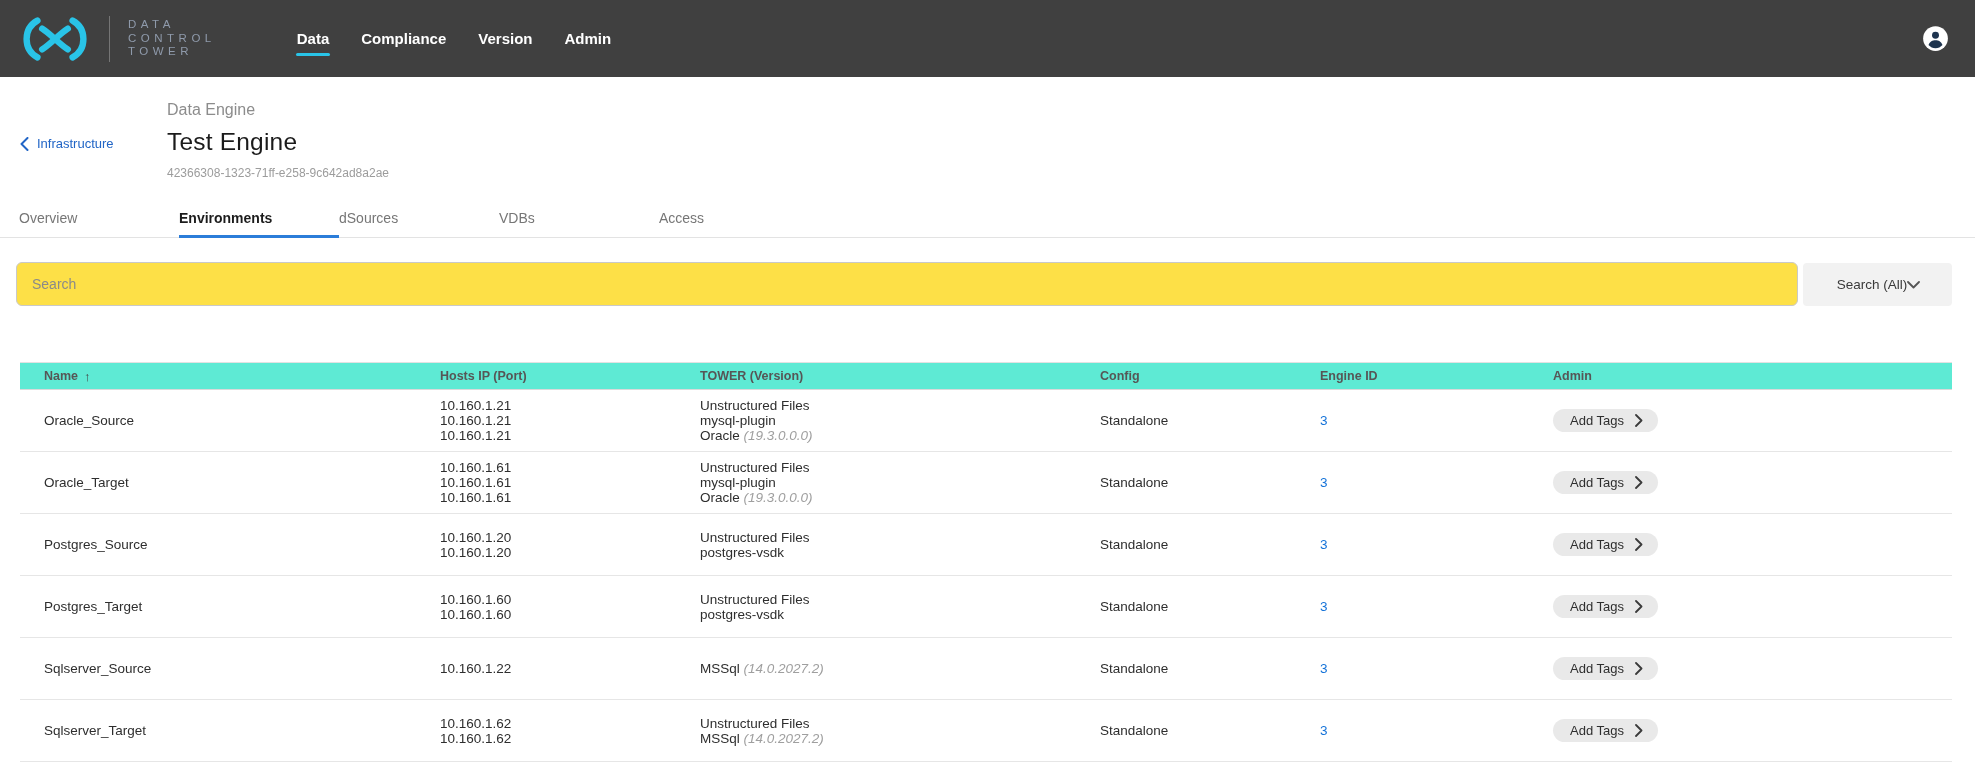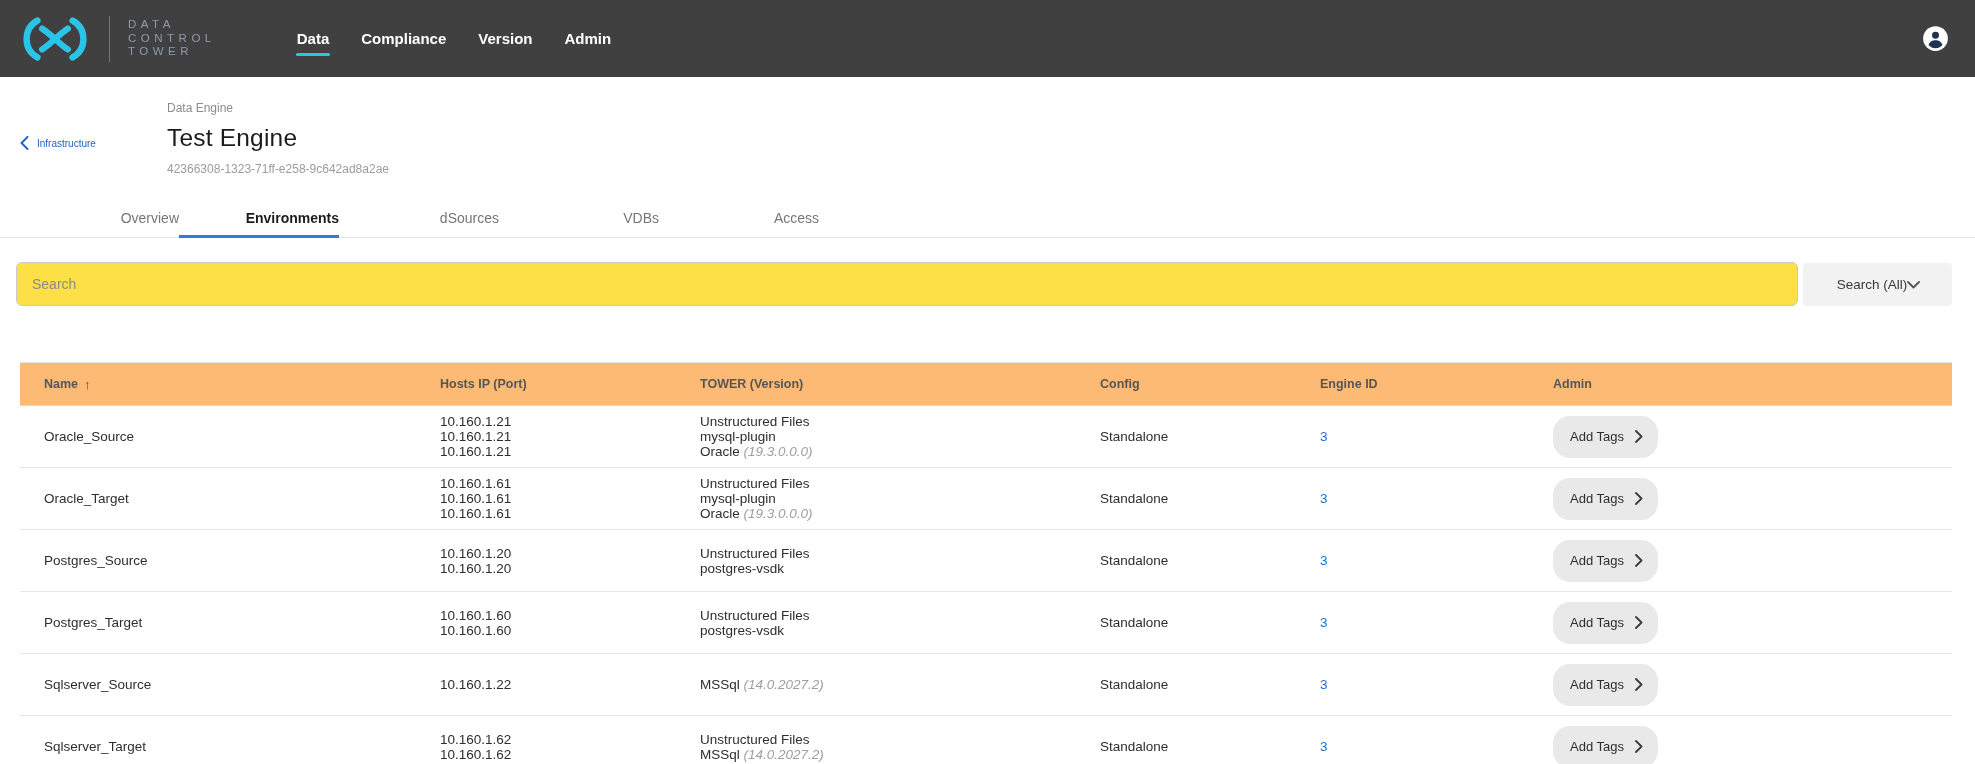--- a/index.html
+++ b/index.html
@@ -35,32 +35,32 @@
     height: 3px; background: #29c4e8; border-radius: 2px;
   }
   .header-spacer { flex: 1; }
   .account-icon { width: 27px; height: 27px; cursor: pointer; }
 
   
   .page-head { position: relative; height: 123px; }
   .breadcrumb {
     position: absolute; left: 20px; top: 59px;
     display: flex; align-items: center; gap: 8px;
-    color: #2165c6; font-size: 10px; cursor: pointer;
+    color: #2165c6; font-size: 13px; cursor: pointer;
   }
   .breadcrumb svg { display: block; }
   .title-block { position: absolute; left: 167px; top: 24px; }
-  .eyebrow { font-size: 12px; color: #8c8c8c; }
+  .eyebrow { font-size: 16px; color: #8c8c8c; }
   .page-title { font-size: 24.5px; color: #1b1b1b; font-weight: 500; margin-top: 9px; letter-spacing: 0.2px; }
   .uuid { font-size: 12px; color: #9c9c9c; margin-top: 10px; }
 
   
   .tabs { display: flex; padding-left: 19px; border-bottom: 1px solid #e3e3e3; height: 38px; }
   .tab {
-    width: 160px; text-align: right; line-height: 36px;
+    width: 160px; text-align: left; line-height: 36px;
     font-size: 14px; color: #767676; cursor: pointer; position: relative;
   }
   .tab.active { color: #1c1c1c; font-weight: 700; }
   .tab.active::after {
     content: ""; position: absolute; left: 0; right: 0; bottom: -1px;
     height: 3px; background: #2b7dd9;
   }
 
   
   .search-row { position: relative; height: 44px; margin-top: 24px; }
@@ -79,42 +79,42 @@
     display: flex; align-items: center; justify-content: center;
     padding: 0 13px 0 15px; cursor: pointer;
     font-size: 13.5px; color: #3a3a3a;
   }
 
   
   table.env-table {
     margin: 56px 23px 0 20px; width: 1932px;
     border-collapse: collapse; table-layout: fixed;
   }
-  .env-table thead tr { background: #fdba74; height: 43px; }
+  .env-table thead tr { background: #5eead4; height: 27px; }
   .env-table th {
     text-align: left; font-size: 12.5px; font-weight: 700; color: #565656;
     padding: 0; border-top: 1px solid #e2e2e2; border-bottom: 1px solid #dadada;
     cursor: pointer;
   }
   .env-table th .th-inner { display: inline-flex; align-items: center; gap: 6px; }
   .env-table th.col-name .th-inner { padding-left: 24px; }
   .sort-arrow { font-size: 13px; color: #444; }
   .env-table td {
     height: 62px; vertical-align: middle; padding: 0;
     border-bottom: 1px solid #e6e6e6;
     font-size: 13.5px; color: #2e2e2e;
   }
   .env-table td.cell-name { padding-left: 24px; }
   .stack div { line-height: 15px; }
   .ver { color: #9f9f9f; font-style: italic; }
   .engine-link { color: #1472d8; cursor: pointer; text-decoration: none; }
   .add-tags-btn {
     display: inline-flex; align-items: center; gap: 11px;
     background: #e9e9e9; border: none; border-radius: 17px;
-    height: 42px; padding: 0 15px 0 17px;
+    height: 23px; padding: 0 15px 0 17px;
     font-size: 13px; color: #2e2e2e; cursor: pointer;
     font-family: "Liberation Sans", sans-serif;
   }
 </style>
 </head>
 <body>
 
 <header class="app-header">
   <svg class="logo-mark" viewBox="0 0 100 60" fill="none">
     <path d="M28 7 C10 17 10 43 28 53" stroke="#29c4e8" stroke-width="8" stroke-linecap="round"></path>

